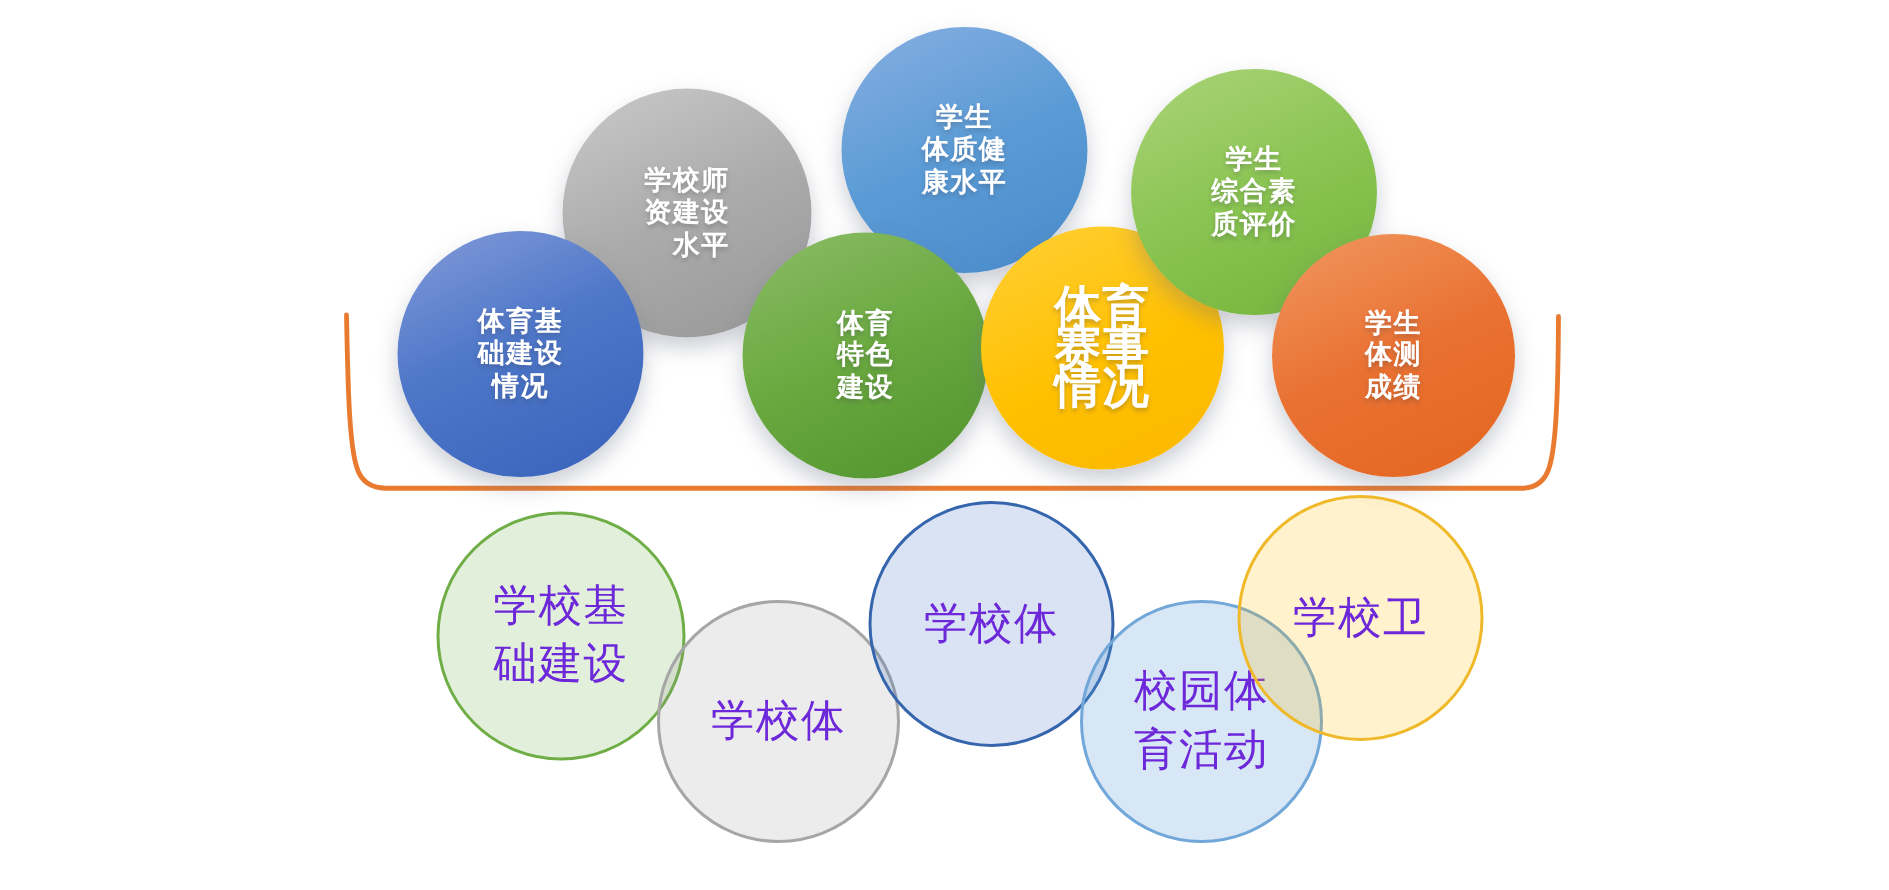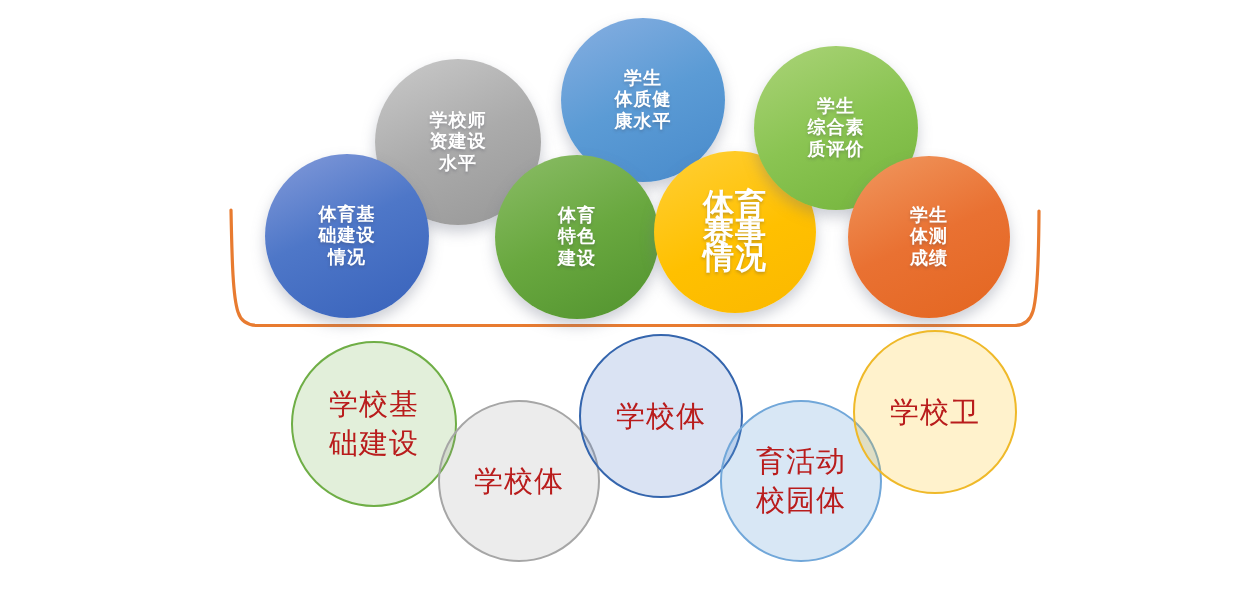--- a/index.html
+++ b/index.html
@@ -25,40 +25,40 @@
   .top-circle{
     color:#ffffff;
     font-weight:bold;
     font-size:18px;
     line-height:1.17;
     letter-spacing:1px;
     text-shadow:0 2px 3px rgba(60,60,80,0.28);
     box-shadow:0 7px 14px rgba(110,115,135,0.35);
   }
   .bottom-circle{
-    color:#b91c1c;
+    color:#6d28d9;
     font-size:29px;
     line-height:1.33;
     letter-spacing:1px;
   }
   
   .c-blue  {left:265px;top:154px;width:164px;height:164px;background:linear-gradient(155deg,#7E97D8 5%,#4E77C8 45%,#3A64BC 95%);}
-  .c-gray  {left:375px;top:59px; width:166px;height:166px;background:linear-gradient(155deg,#C7C7C7 5%,#ABABAB 50%,#999999 95%);}
+  .c-gray  {left:375px;top:59px; width:166px;height:166px;background:linear-gradient(155deg,#C7C7C7 5%,#ABABAB 50%,#999999 95%);text-align:right;}
   .c-sky   {left:561px;top:18px; width:164px;height:164px;background:linear-gradient(155deg,#83ADE0 5%,#5B9BD5 50%,#4A8CCC 95%);}
   .c-green {left:495px;top:155px;width:164px;height:164px;background:linear-gradient(155deg,#88BB63 5%,#69A83F 50%,#549530 95%);}
   .c-yellow{left:654px;top:151px;width:162px;height:162px;background:linear-gradient(155deg,#FFCE32 5%,#FFC000 55%,#FBB900 95%);
             font-size:31px;line-height:0.87;}
   .c-lime  {left:754px;top:46px; width:164px;height:164px;background:linear-gradient(155deg,#A8D275 5%,#8AC452 50%,#75B53D 95%);}
   .c-orange{left:848px;top:156px;width:162px;height:162px;background:linear-gradient(155deg,#F0945B 5%,#E97132 50%,#E46722 95%);}
   
   .b-green {left:291px;top:341px;width:166px;height:166px;background:rgba(112,173,71,0.20);border:2px solid #6FAE46;}
   .b-gray  {left:438px;top:400px;width:162px;height:162px;background:rgba(140,140,140,0.17);border:2px solid #A6A6A6;}
   .b-blue  {left:579px;top:334px;width:164px;height:164px;background:rgba(68,114,196,0.20);border:2.5px solid #3465AD;}
   .b-sky   {left:720px;top:400px;width:162px;height:162px;background:rgba(91,155,213,0.24);border:2px solid #71A7D9;}
-  .b-yellow{left:853px;top:330px;width:164px;height:164px;background:rgba(255,192,0,0.20);border:2.5px solid #EFB929;}
+  .b-yellow{left:825px;top:330px;width:164px;height:164px;background:rgba(255,192,0,0.20);border:2.5px solid #EFB929;}
 </style>
 </head>
 <body>
 
 <div class="stage">
 
   <svg class="bracket" viewBox="0 0 1259 593" xmlns="http://www.w3.org/2000/svg">
     <path d="M231,210 C232,262 233,297 238,312 Q242,325 257,325.5 L1015,325.5 Q1029,325 1033,311 C1037.5,296 1038.7,262 1039,211" fill="none" stroke="#E87B30" stroke-width="3.2" stroke-linecap="round" stroke-linejoin="round"></path>
   </svg>
 
@@ -132,22 +132,22 @@
   </div>
 
   <div class="circle bottom-circle b-blue">
     <div class="label">
       <span>学校体</span>
     </div>
   </div>
 
   <div class="circle bottom-circle b-sky">
     <div class="label">
+      <span>校园体</span>
       <span>育活动</span>
-      <span>校园体</span>
     </div>
   </div>
 
   <div class="circle bottom-circle b-yellow">
     <div class="label">
       <span>学校卫</span>
     </div>
   </div>
 
 </div>

